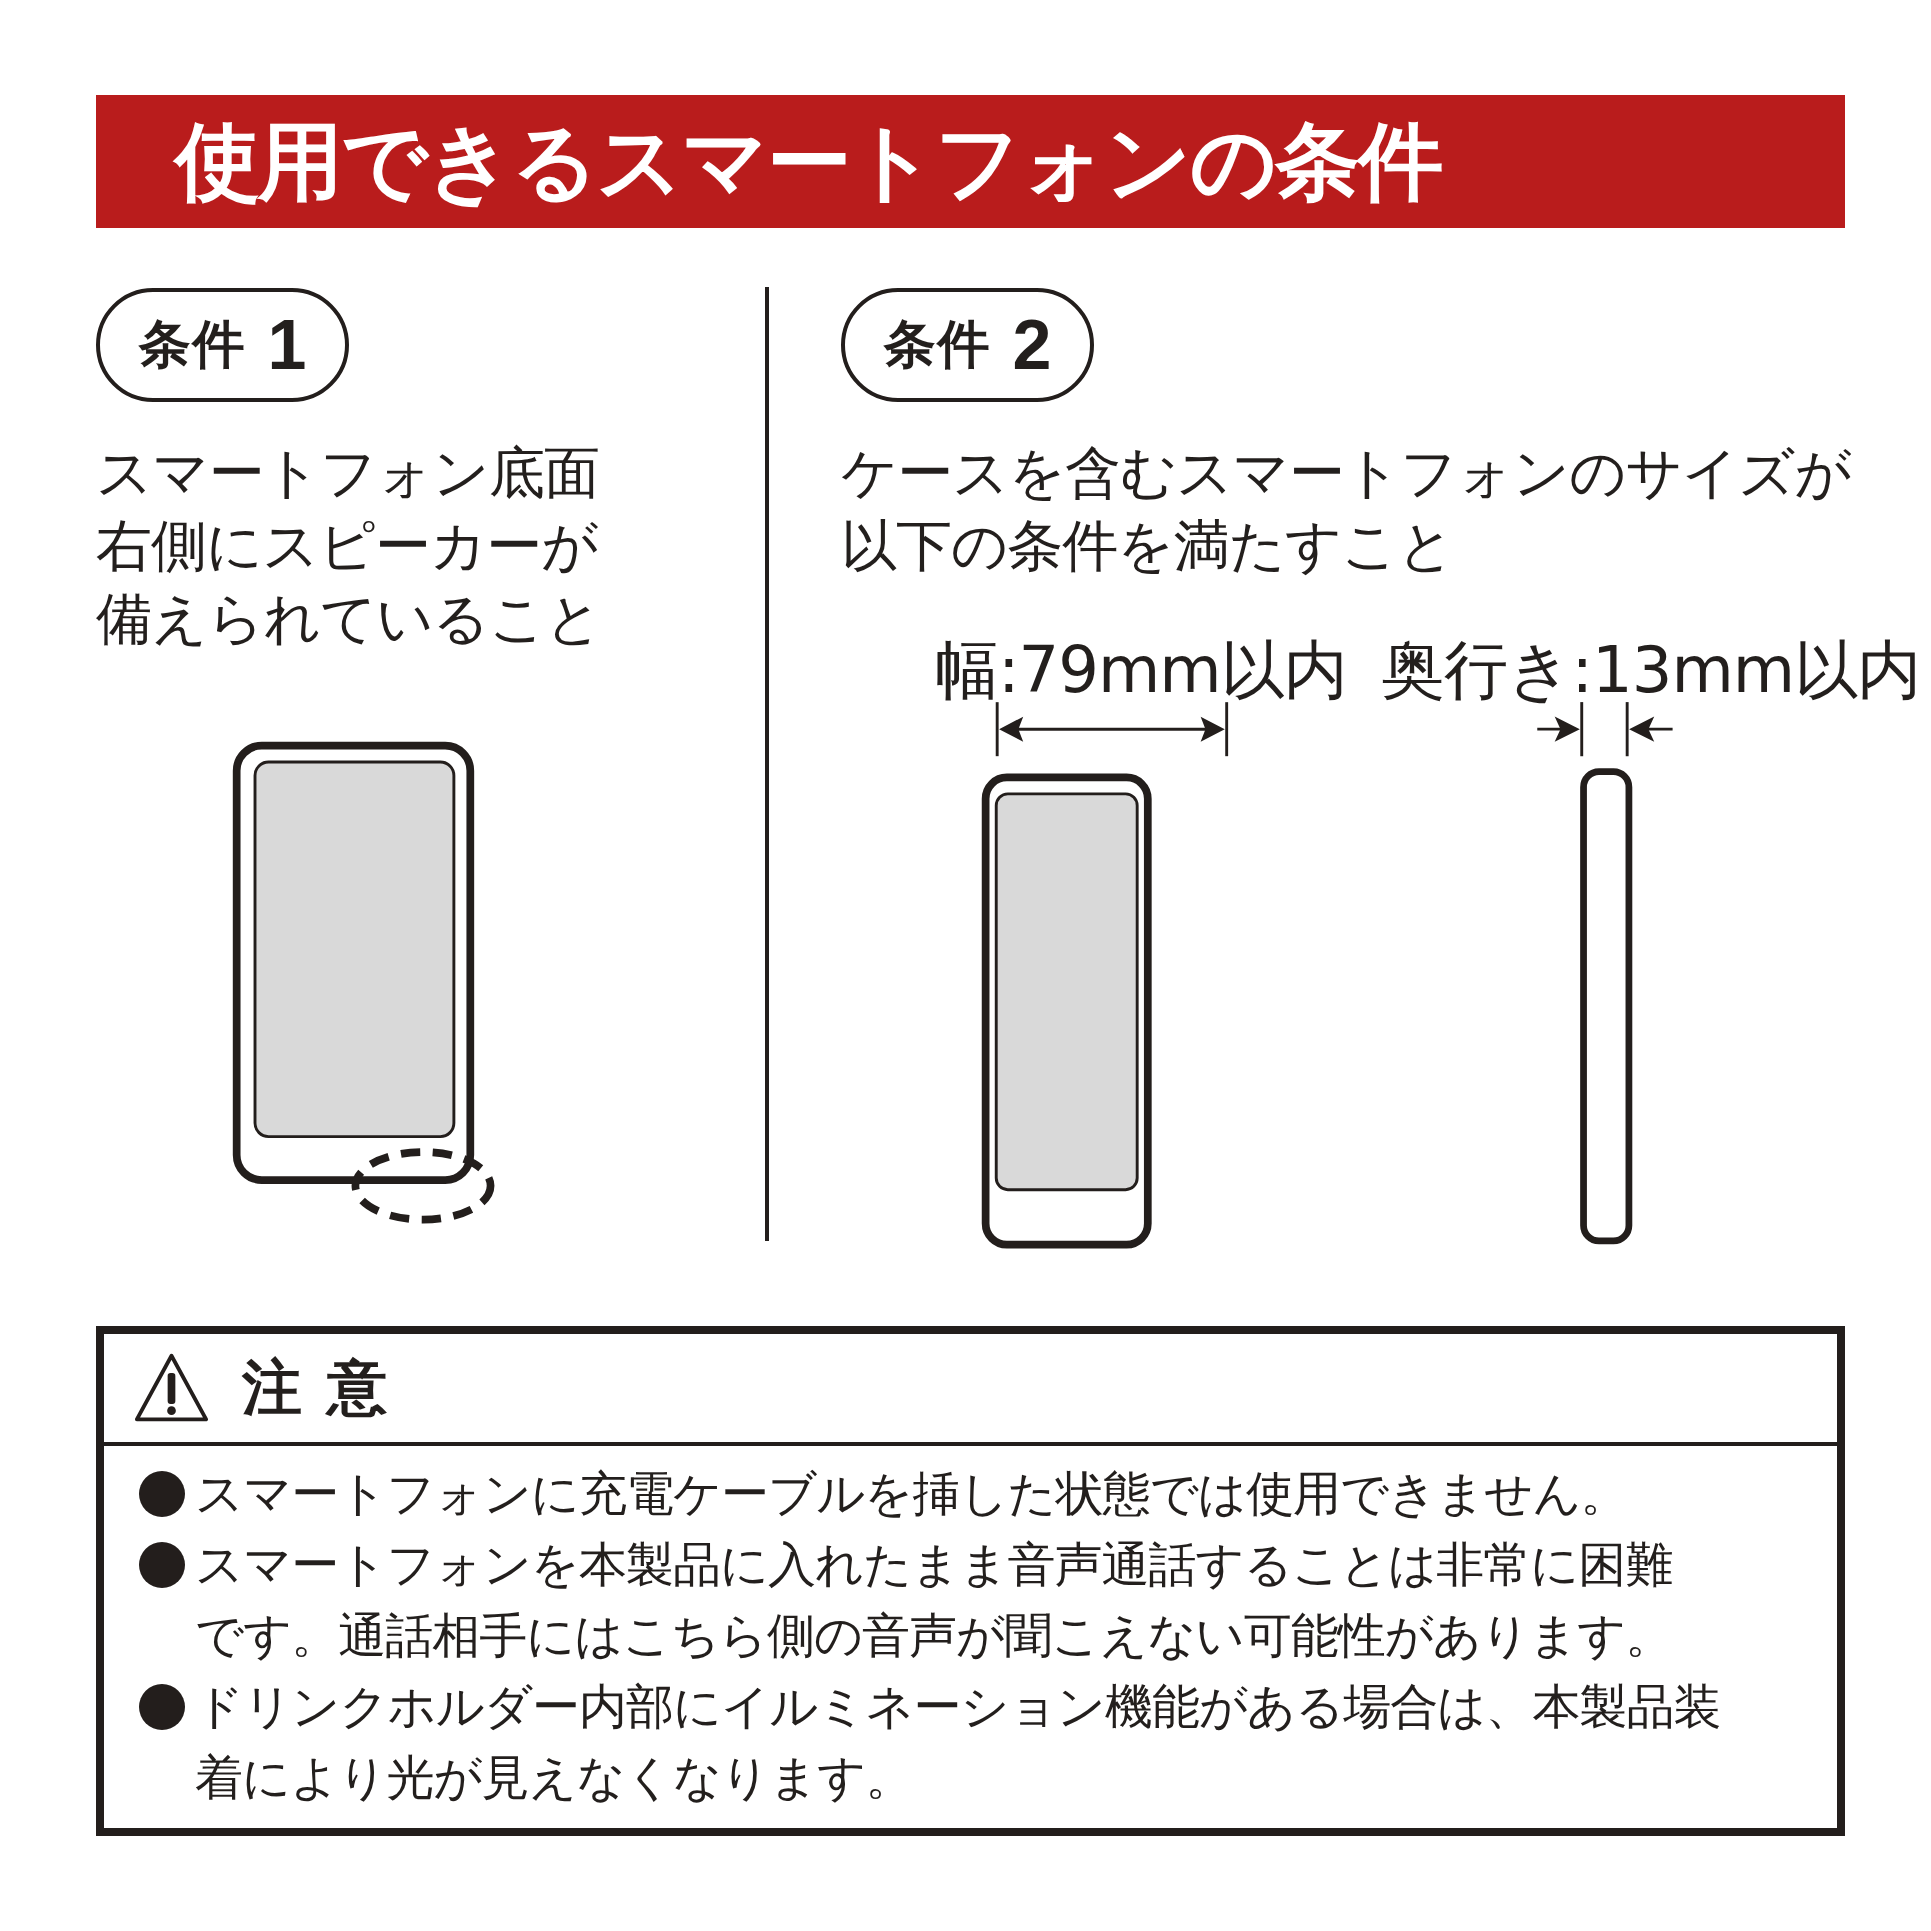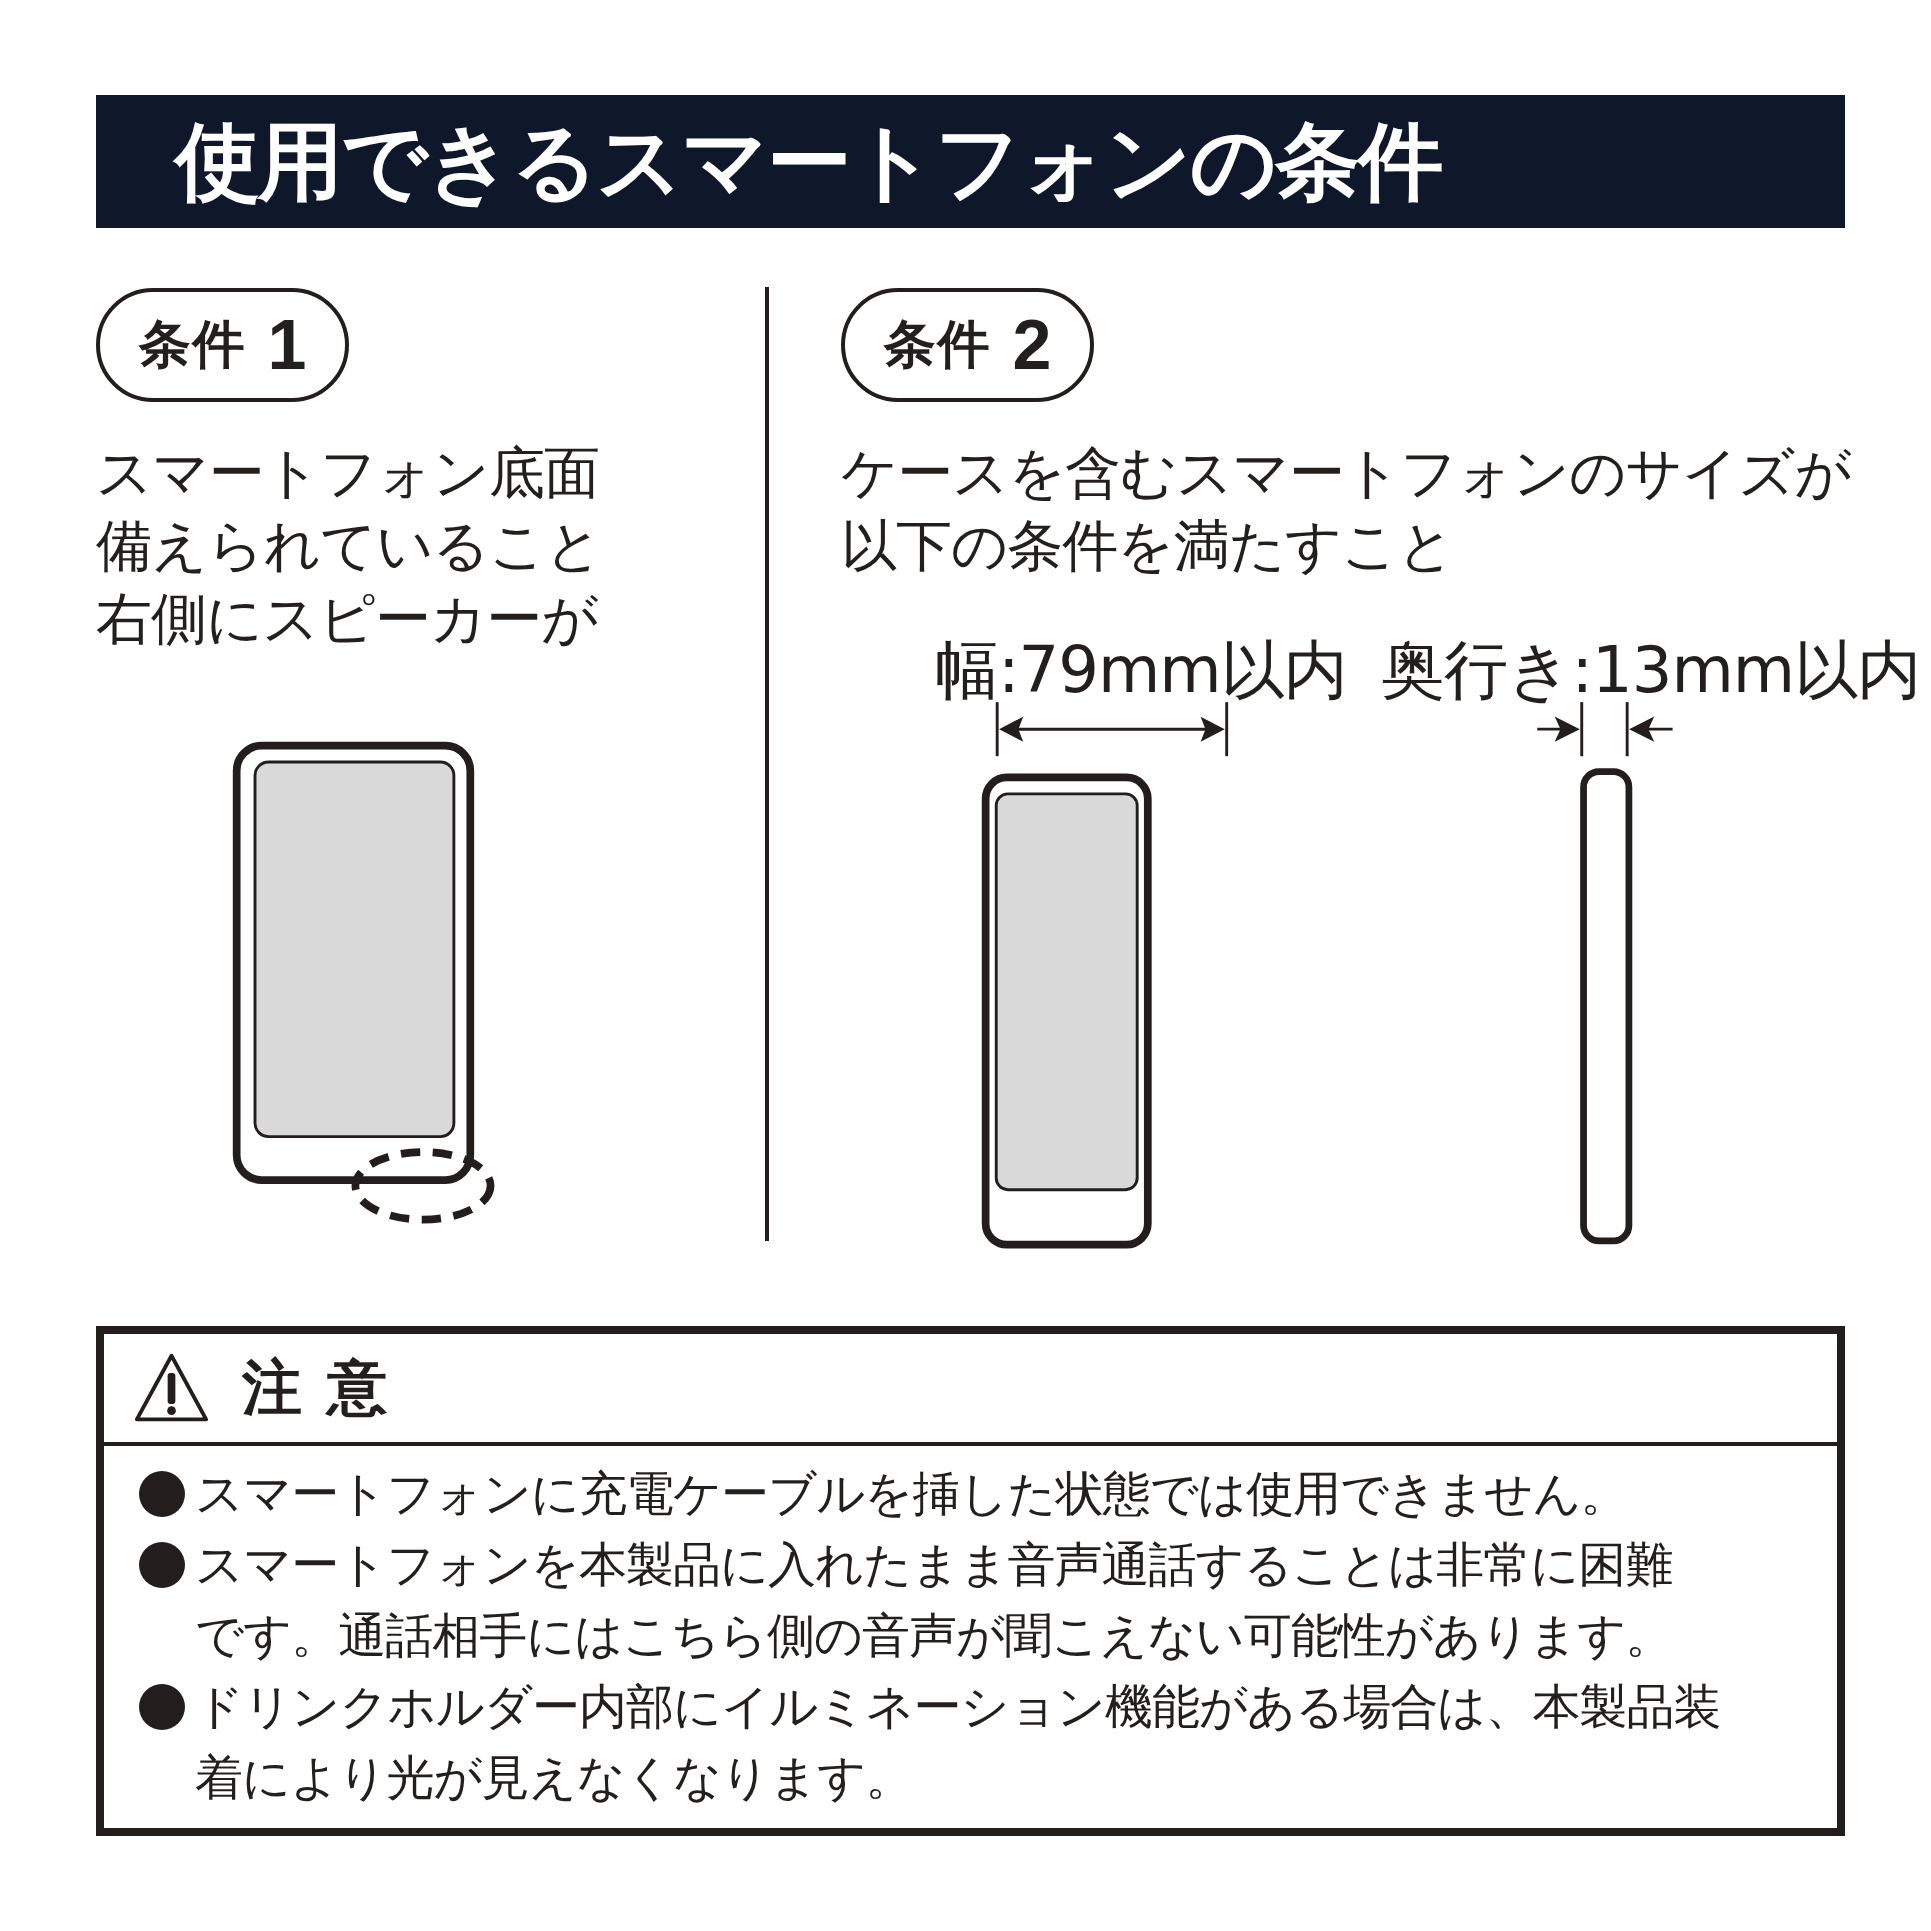--- a/index.html
+++ b/index.html
@@ -6,21 +6,21 @@
     body {
       width: 1931px; height: 1931px; position: relative; overflow: hidden;
       font-family: "DejaVu Sans", "Liberation Sans", sans-serif;
       color: #231f1d;
     }
     .abs { position: absolute; }
 
     
     .header-bar {
       left: 96px; top: 95px; width: 1749px; height: 133px;
-      background: #0f172a;
+      background: #b91c1c;
     }
     .header-title {
       position: absolute; left: 79px; top: 15.4px;
       font-size: 85px; font-weight: bold; color: #ffffff;
       letter-spacing: -1.9px; line-height: 104px; white-space: nowrap;
     }
 
     
     .pill {
       height: 114px; border: 4.8px solid #231e1c; border-radius: 62px;
@@ -72,22 +72,22 @@
 <div class="abs header-bar">
   <div class="header-title">使用できるスマートフォンの条件</div>
 </div>
 
 <div class="abs pill pill-1">
   <span class="pill-label">条件</span>
   <span class="pill-num">1</span>
 </div>
 <div class="abs body-text cond1-text">
   <div>スマートフォン底面</div>
+  <div>右側にスピーカーが</div>
   <div>備えられていること</div>
-  <div>右側にスピーカーが</div>
 </div>
 
 <svg class="abs" style="left:222px; top:734px;" width="290" height="531" viewBox="0 0 300 550">
   <rect x="15" y="12" width="242" height="450" rx="26" ry="26" fill="#ffffff" stroke="#231e1c" stroke-width="8"></rect>
   <rect x="34" y="29" width="206" height="388" rx="14" ry="14" fill="#d9d9d9" stroke="#231e1c" stroke-width="3"></rect>
   <ellipse cx="208" cy="468" rx="70" ry="35" fill="none" stroke="#231e1c" stroke-width="8" stroke-dasharray="20 13"></ellipse>
 </svg>
 
 <div class="abs divider"></div>
 

